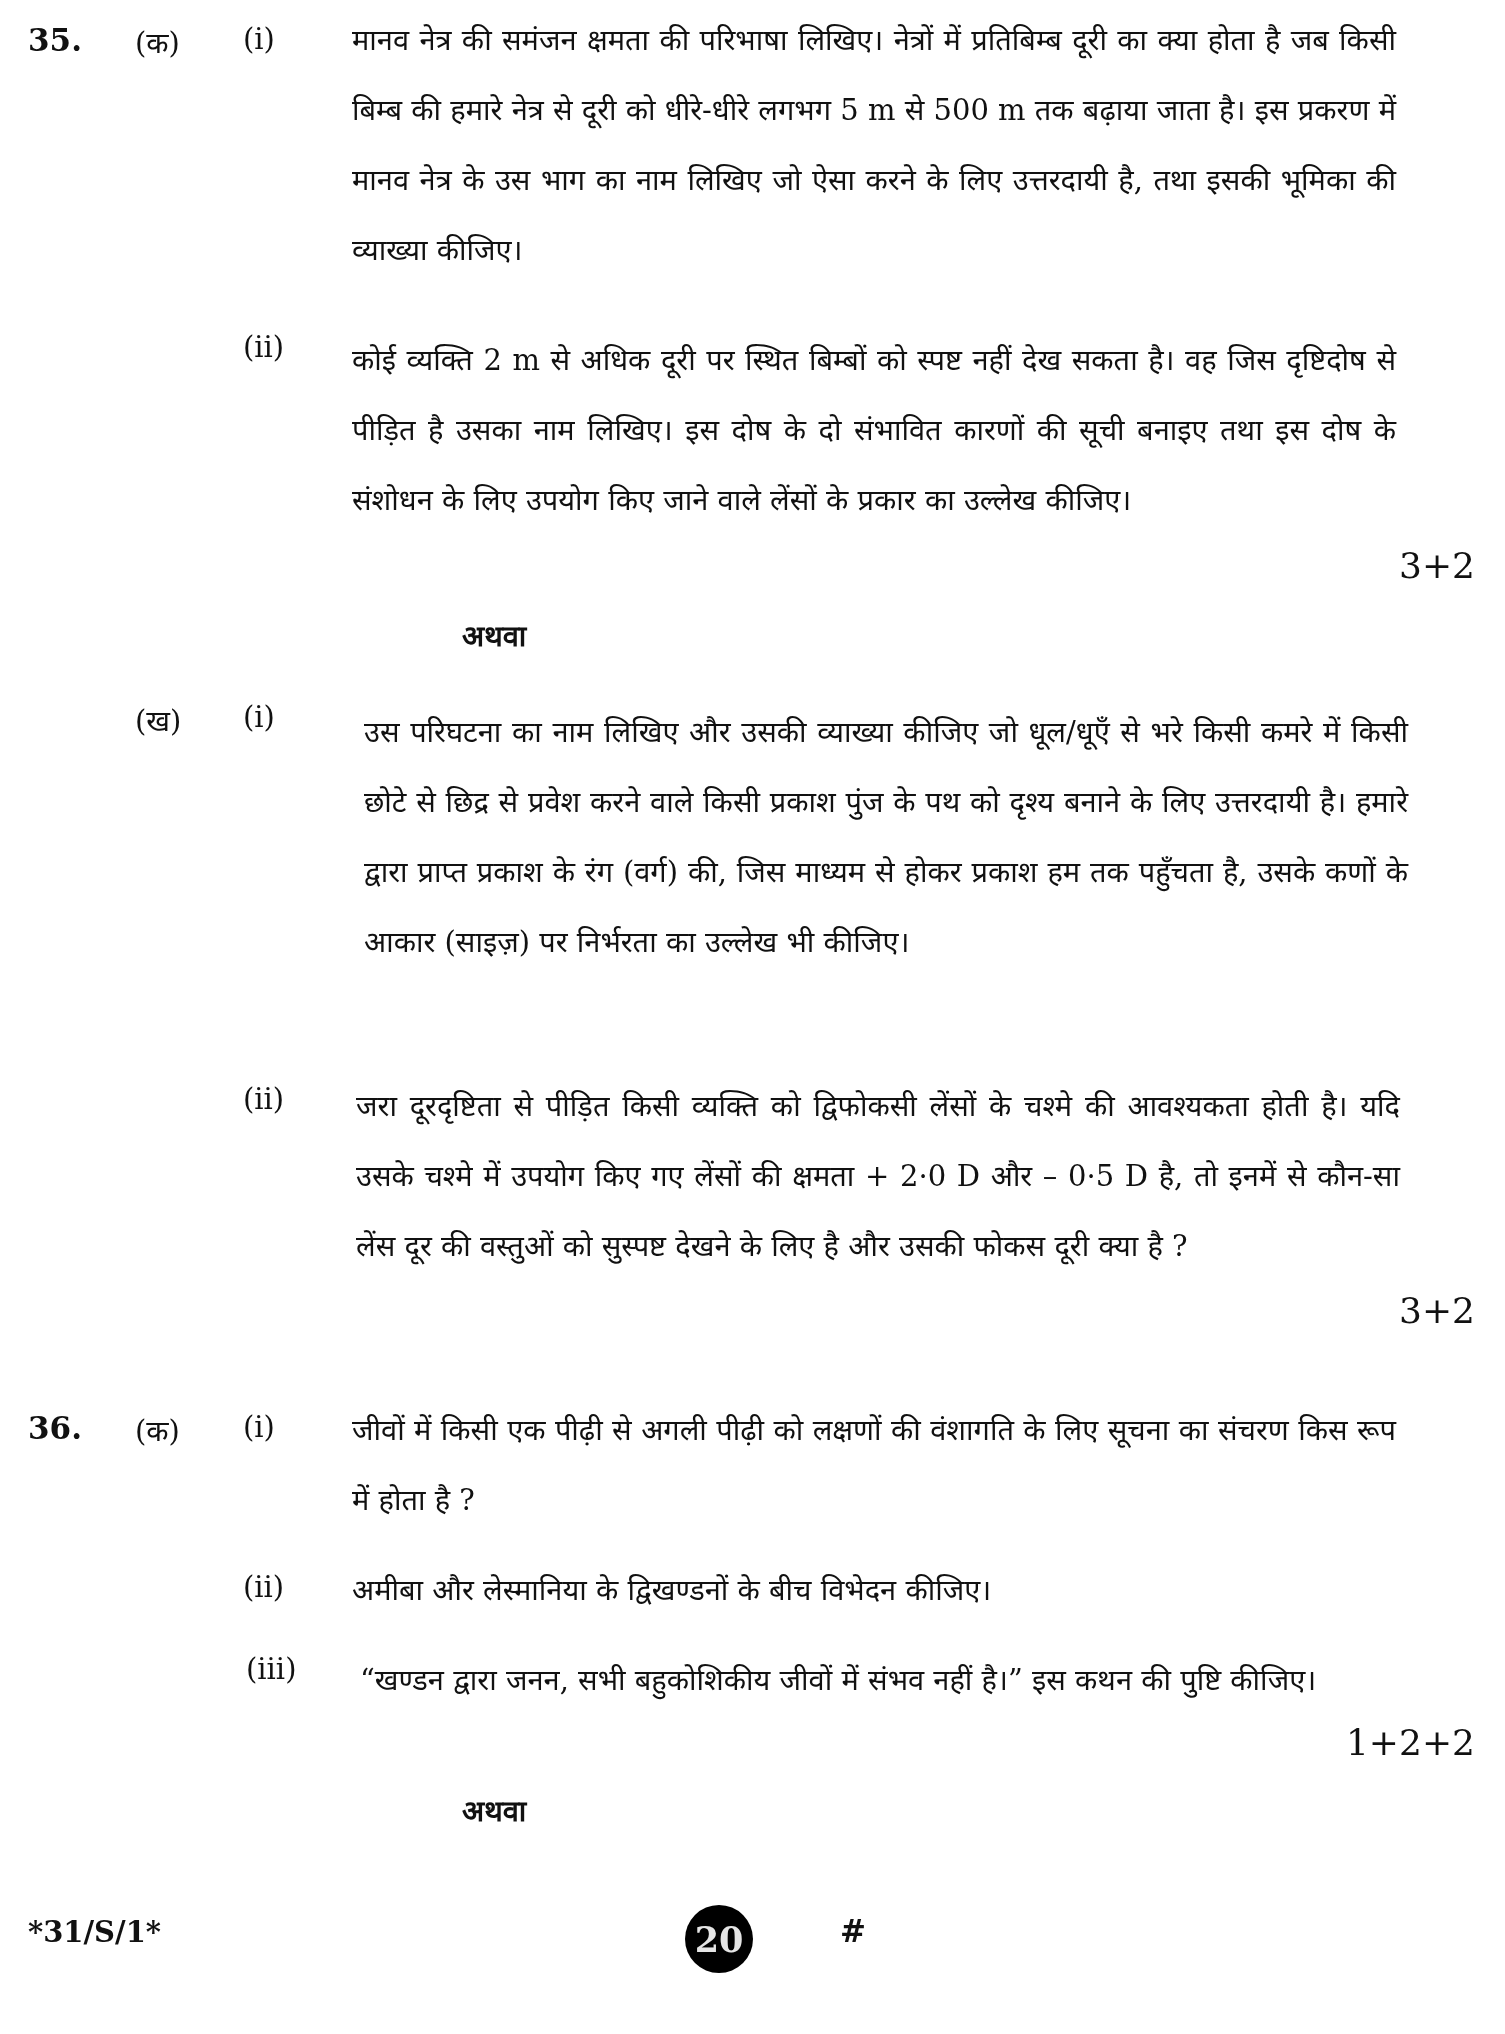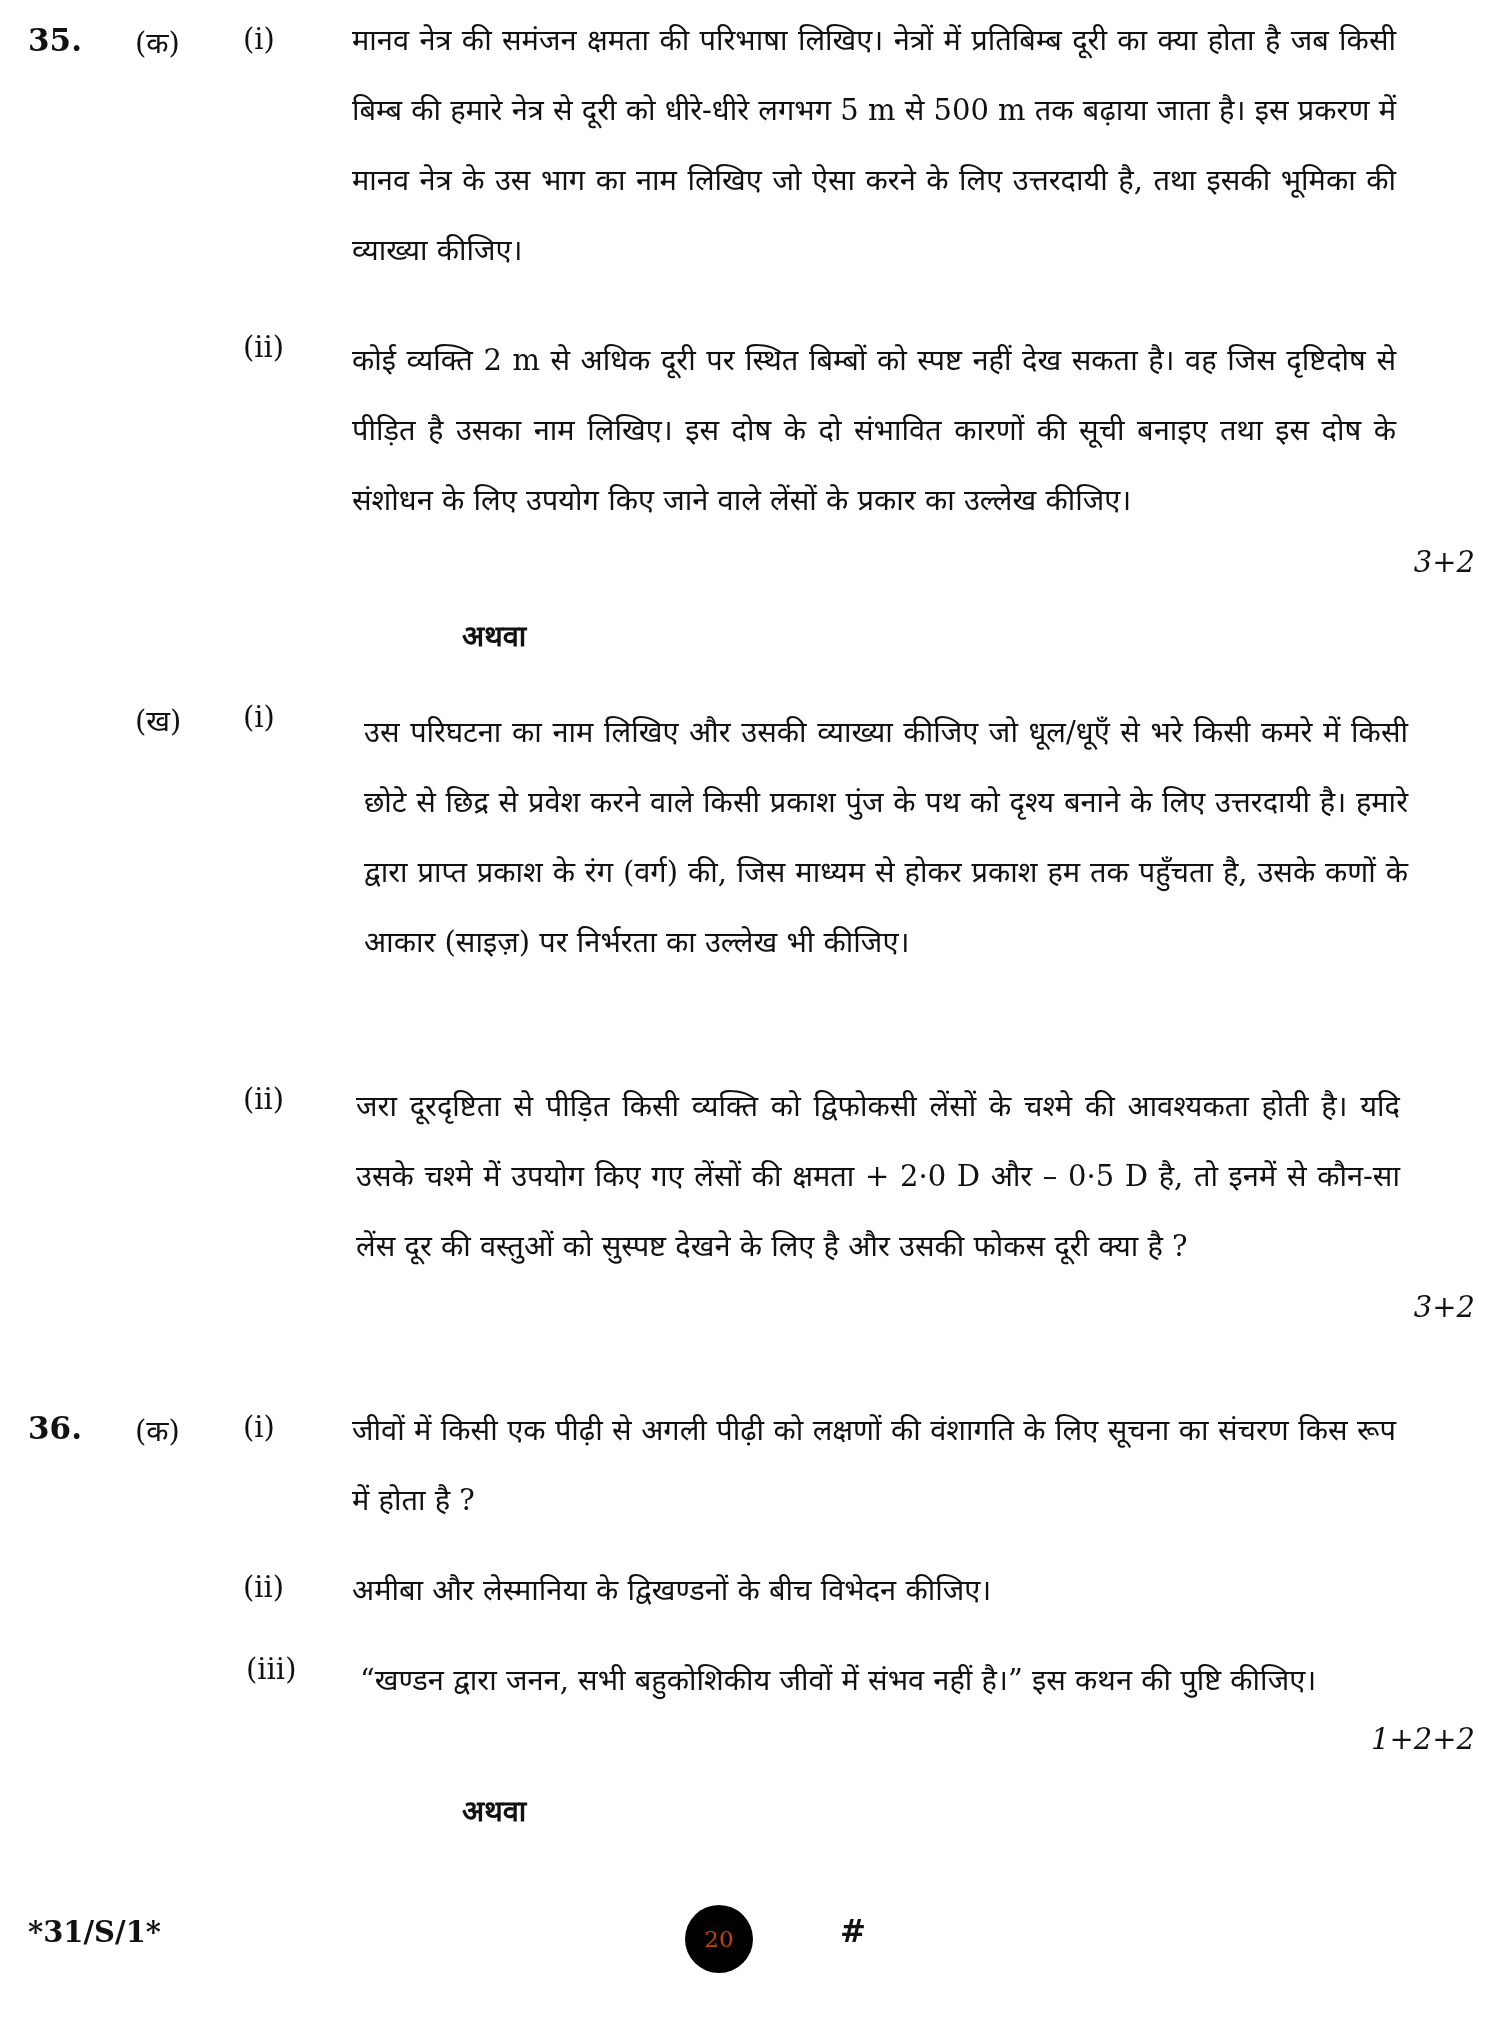--- a/index.html
+++ b/index.html
@@ -3,25 +3,25 @@
 <meta charset="utf-8">
 <style>
   html, body { margin:0; padding:0; background:#ffffff; }
   body { width:1505px; height:2034px; position:relative; overflow:hidden;
          font-family:"DejaVu Serif", "Liberation Serif", serif; color:#111; }
   .abs { position:absolute; }
   .qnum { font-weight:bold; font-size:31px; font-family:"DejaVu Serif", serif; }
   .lbl { font-size:29px; }
   .body { position:absolute; left:352px; width:1044px; font-size:29px; line-height:70px;
           text-align:justify; text-align-last:left; }
-  .marks { position:absolute; right:30px; font-style:italic; font-size:29px; }
+  .marks { position:absolute; right:30px; font-size:36px; }
   .athva { position:absolute; left:462px; font-weight:bold; font-size:29px; }
   .footer-code { position:absolute; left:28px; top:1915px; font-weight:bold; font-size:29px; }
   .page-badge { position:absolute; left:685px; top:1905px; width:68px; height:68px; border-radius:50%;
-                background:#000; color:#c2410c; font-weight:normal; font-size:23px;
+                background:#000; color:#e5e5e5; font-weight:bold; font-size:35px;
                 display:flex; align-items:center; justify-content:center; }
   .hash { position:absolute; left:840px; top:1913px; font-weight:bold; font-size:31px; }
 </style>
 </head>
 <body>
 
 <div>
   <span class="abs qnum" style="left:28px;top:22px;">35.</span>
   <span class="abs lbl" style="left:135px;top:22px;">(क)</span>
 

